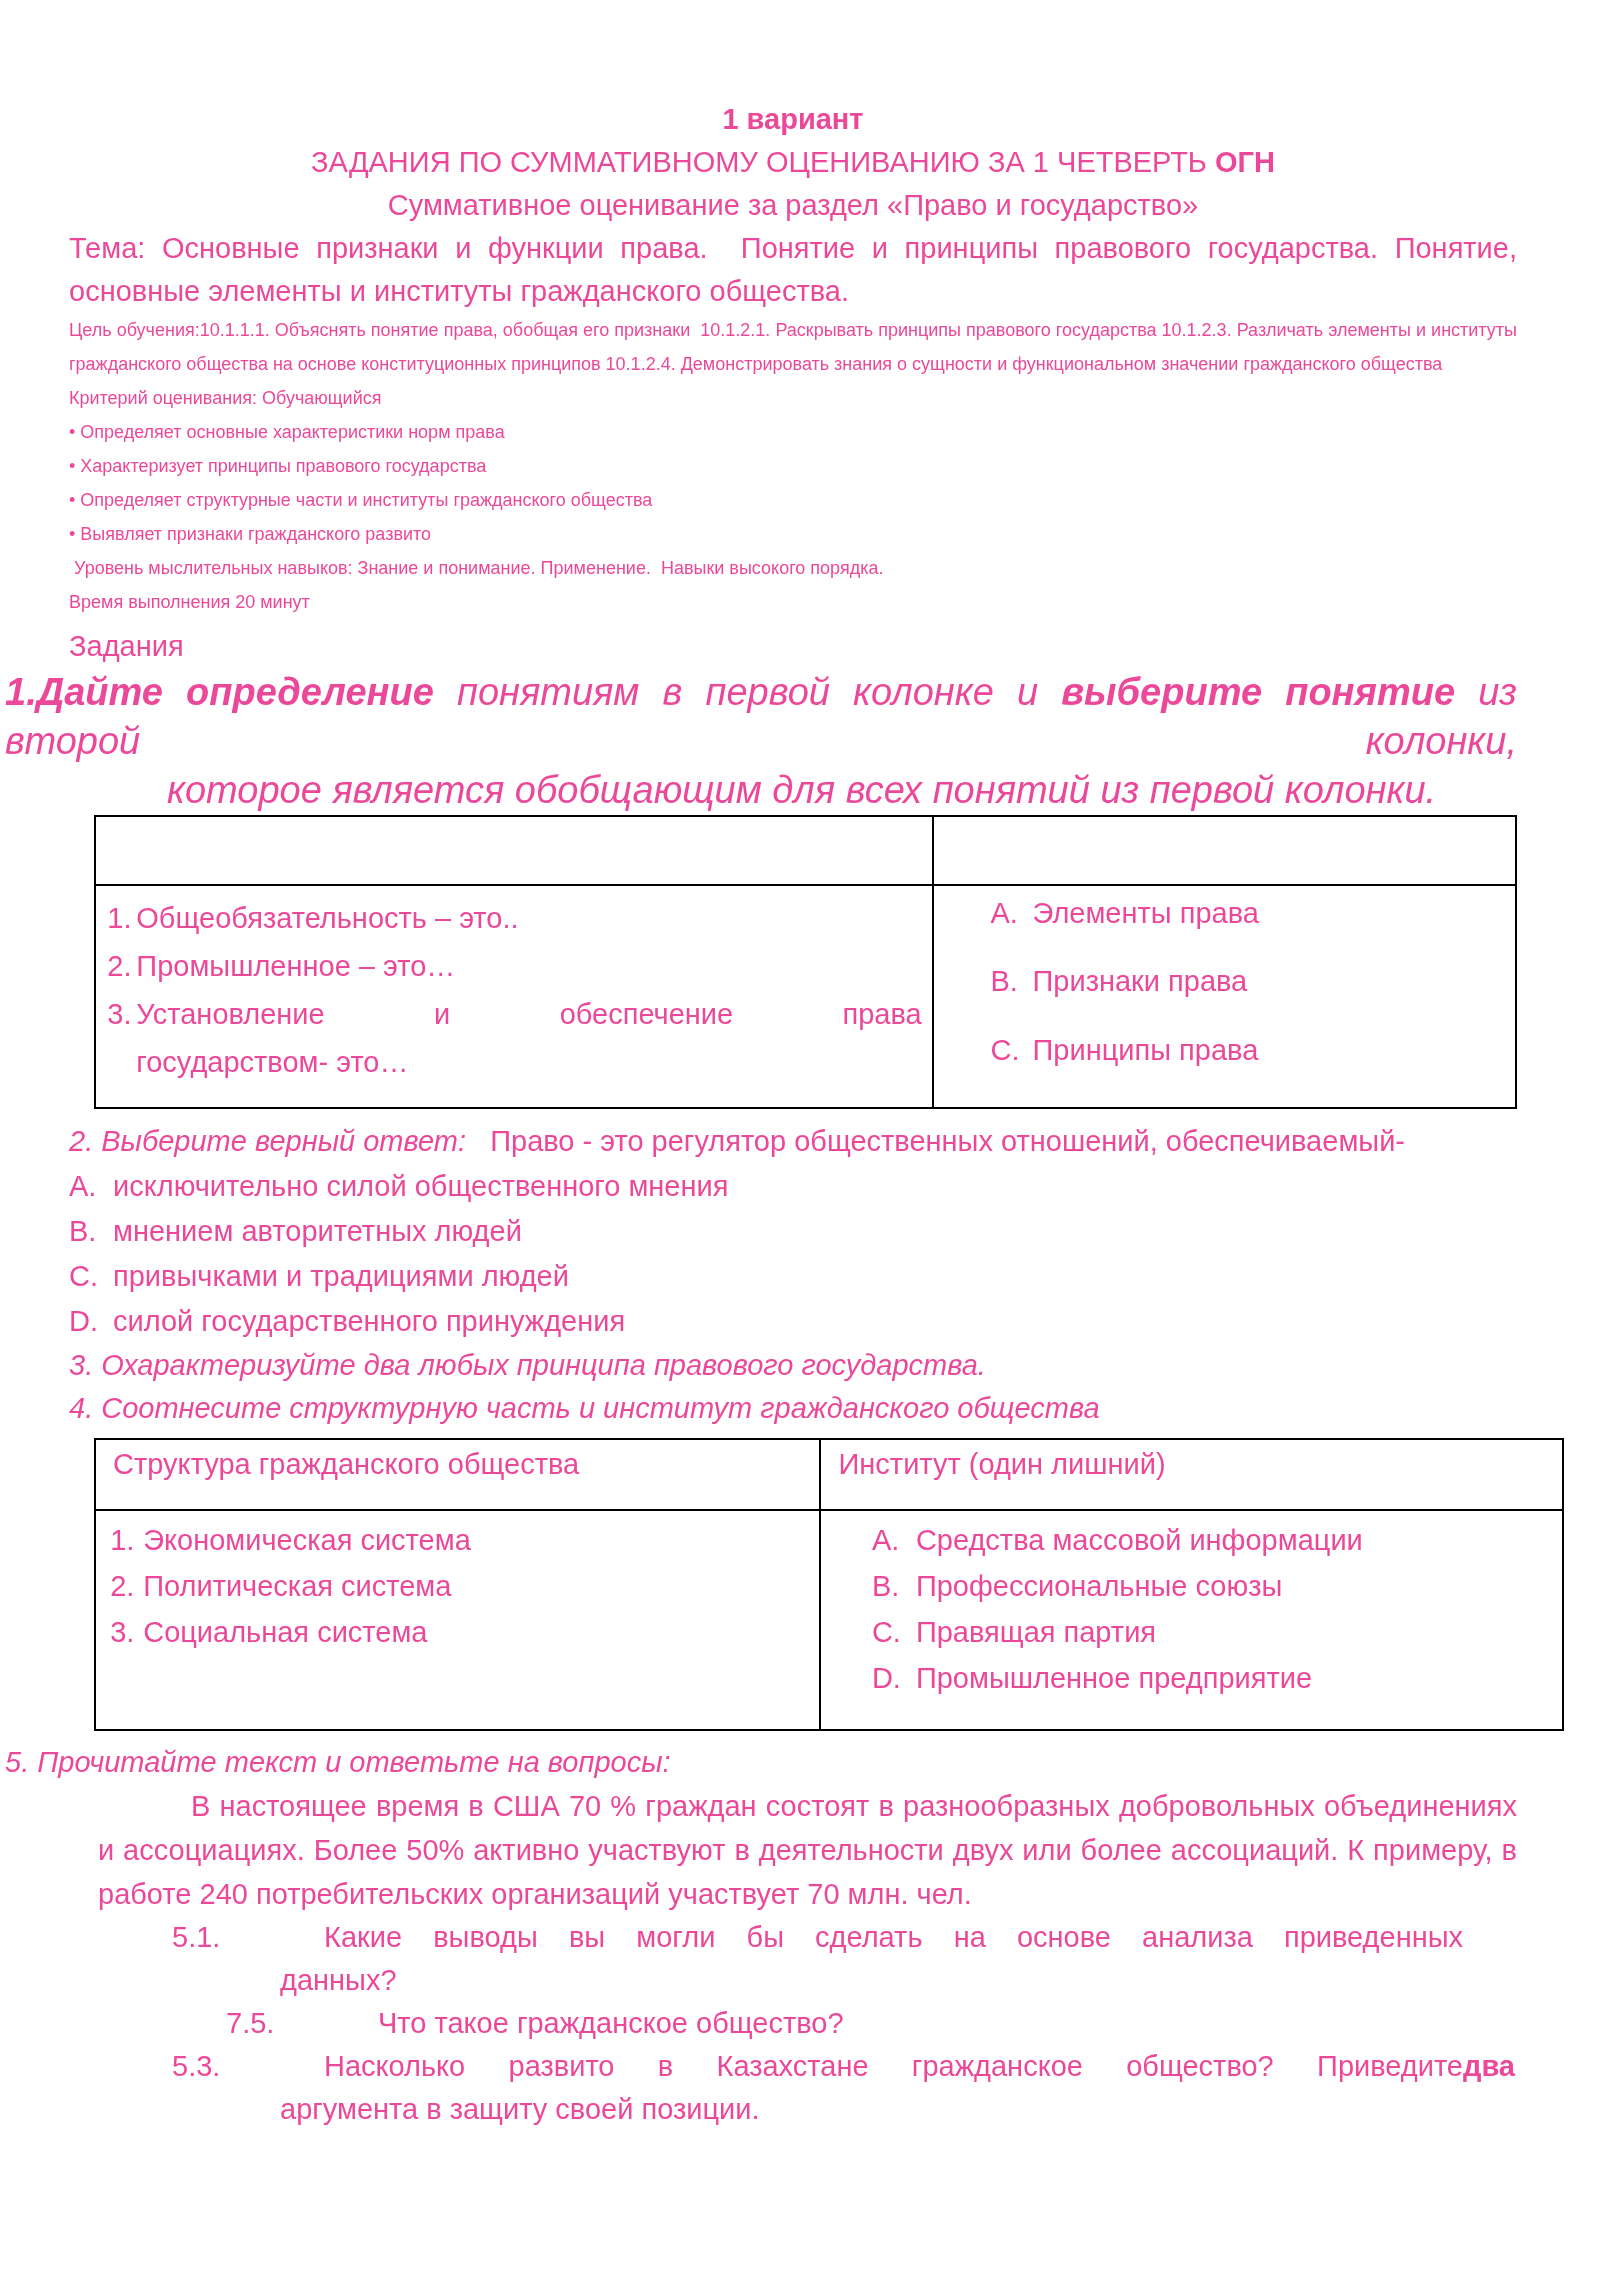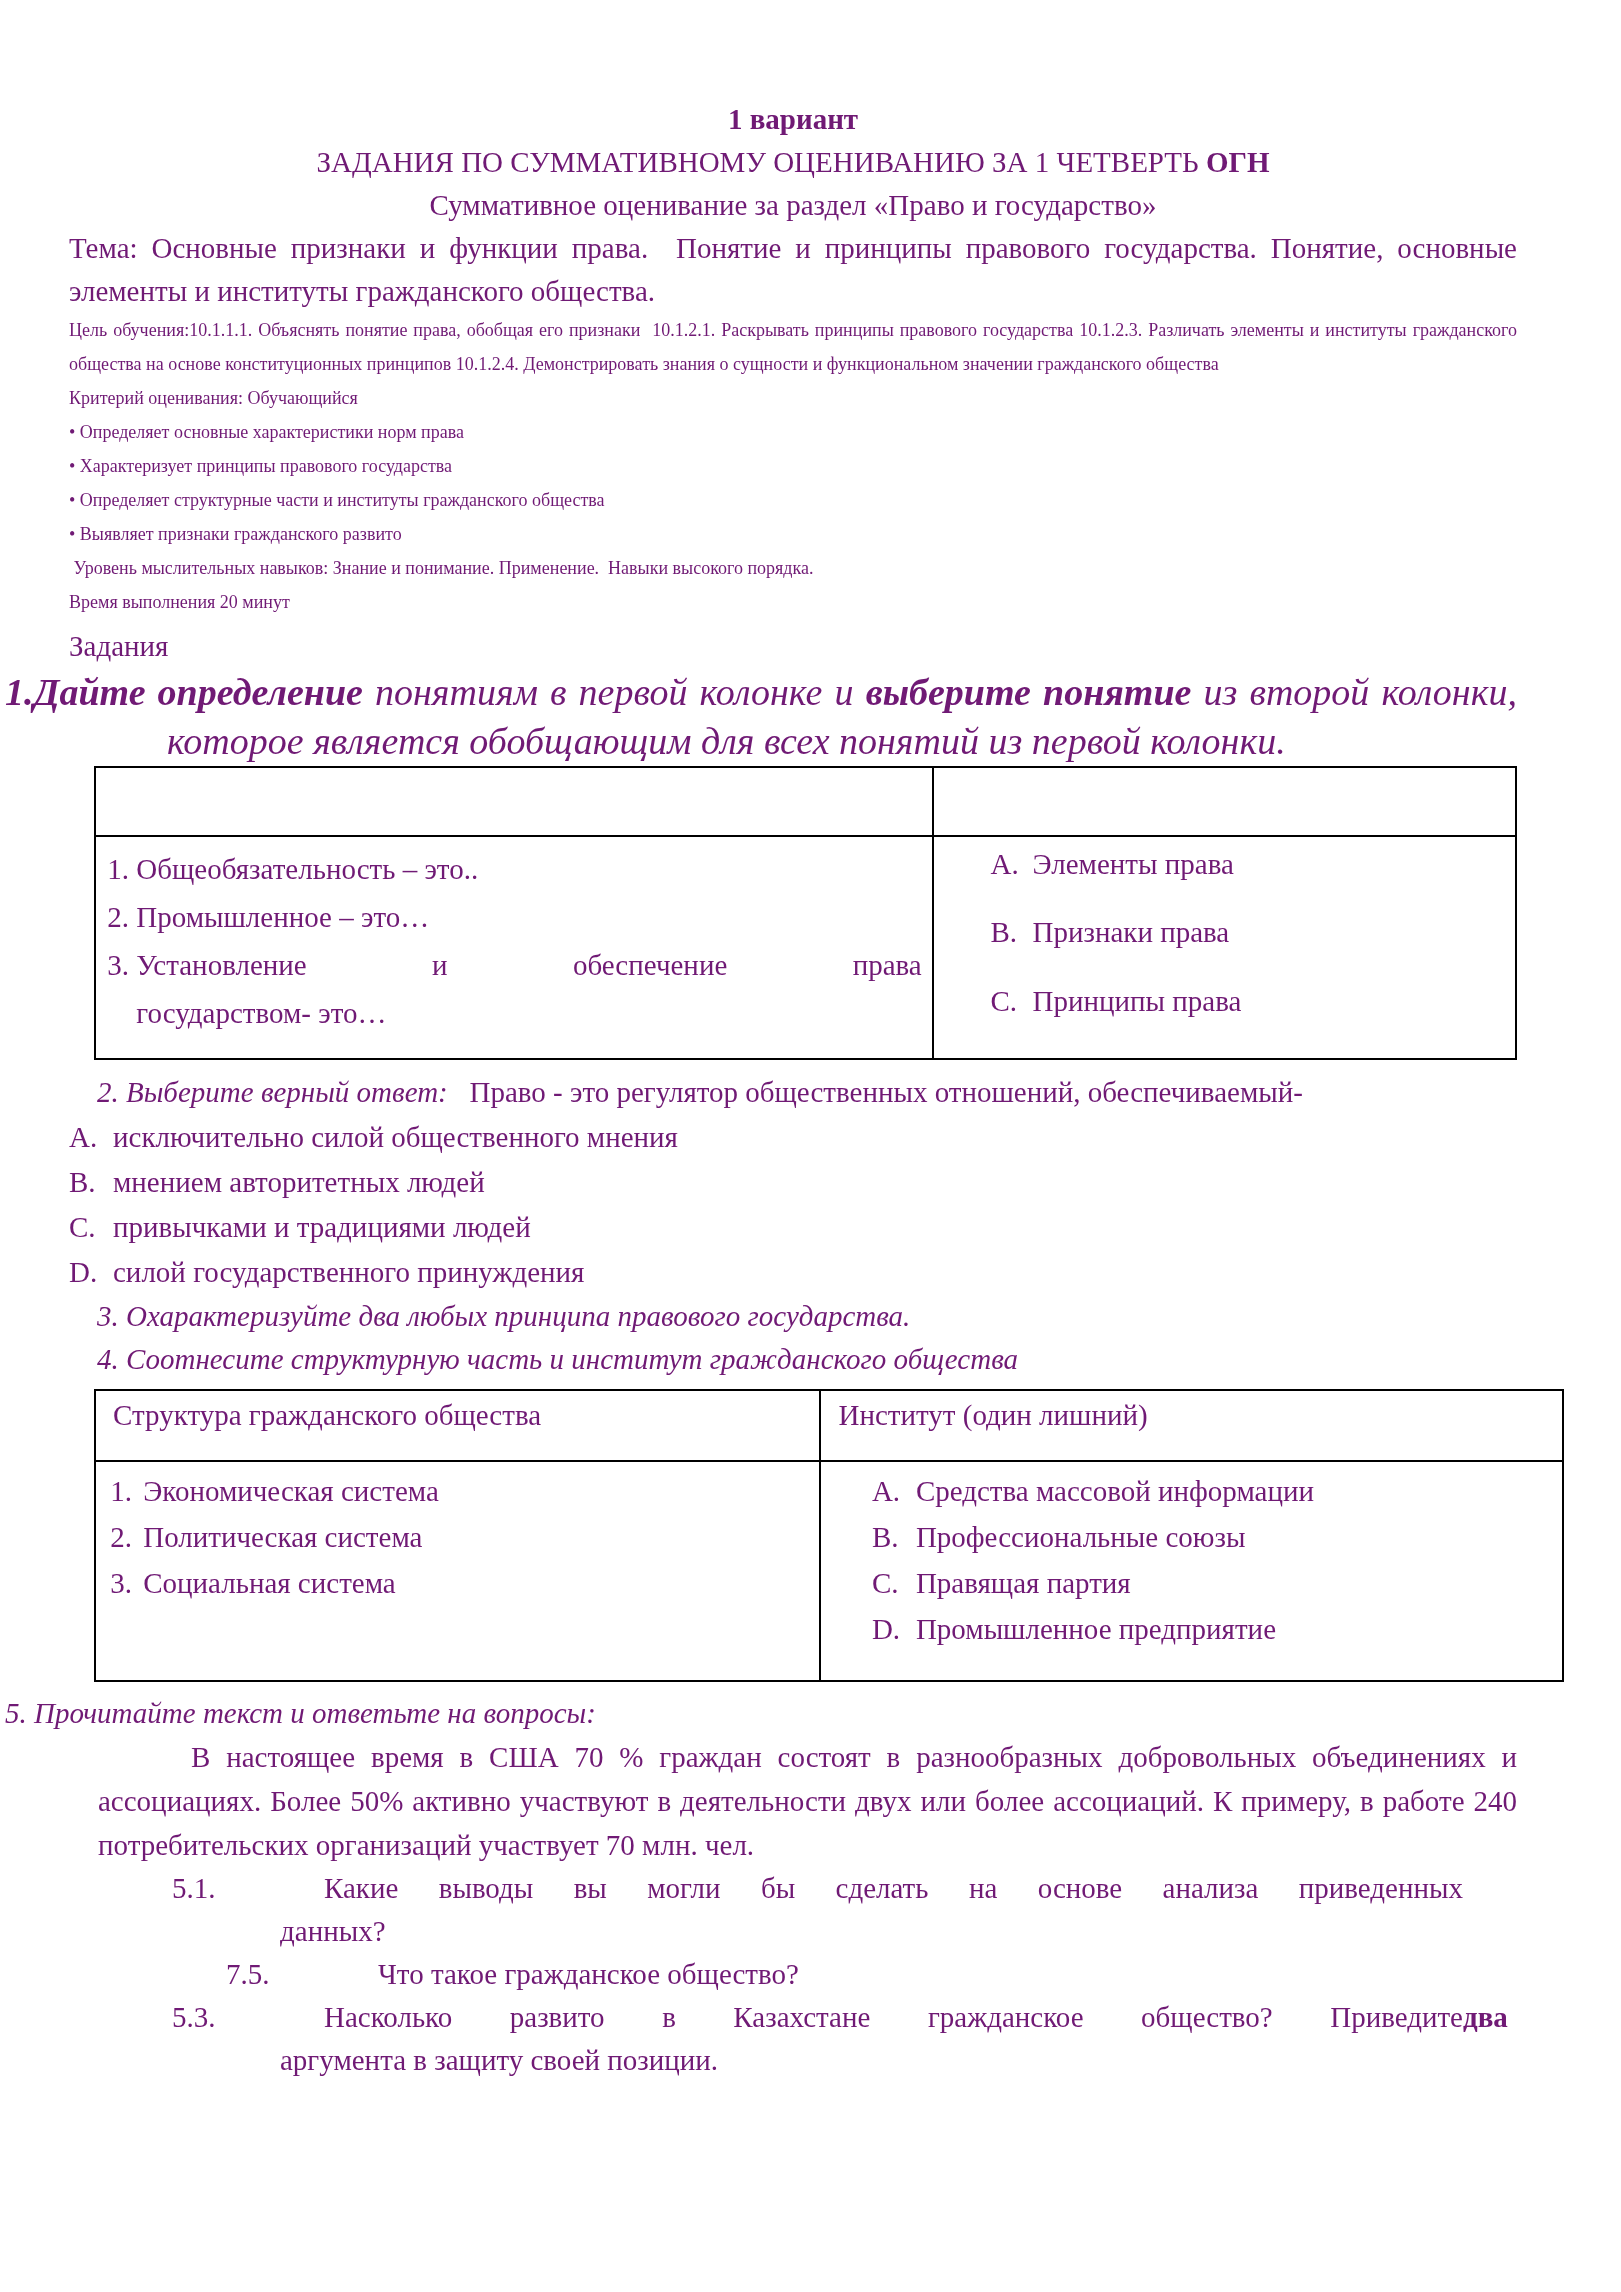--- a/index.html
+++ b/index.html
@@ -1,35 +1,35 @@
 <!DOCTYPE html>
 <html><head>
 <meta charset="utf-8">
 <style>
   html,body { margin:0; padding:0; background:#ffffff; }
   .page {
     position:relative;
     width:1621px; height:2293px;
     box-sizing:border-box;
     background:#ffffff;
-    color:#701a75;
-    font-family:Liberation Serif, serif;
+    color:#ec4899;
+    font-family:Liberation Sans, sans-serif;
     padding:98px 104px 0 69px;
     overflow:hidden;
   }
   p, div { margin:0; }
 
   
   .big   { font-size:29px; line-height:43px; }
   
   .small { font-size:18px; line-height:34px; text-align:justify; }
 
   .center { text-align:center; }
   .bold { font-weight:bold; }
-  .ital { font-style:italic;margin-left:28px; }
+  .ital { font-style:italic; }
 
   .theme { text-align:justify; }
 
   .tasks-heading { margin-top:5.9px; }
 
   
   .task1-wrap { margin-left:-64px; width:1512px; font-style:italic; line-height:49px; font-size:38px; }
   .fj-line { text-align:justify; text-align-last:justify; }
   .task1-line2 { margin-left:162px; }
 

